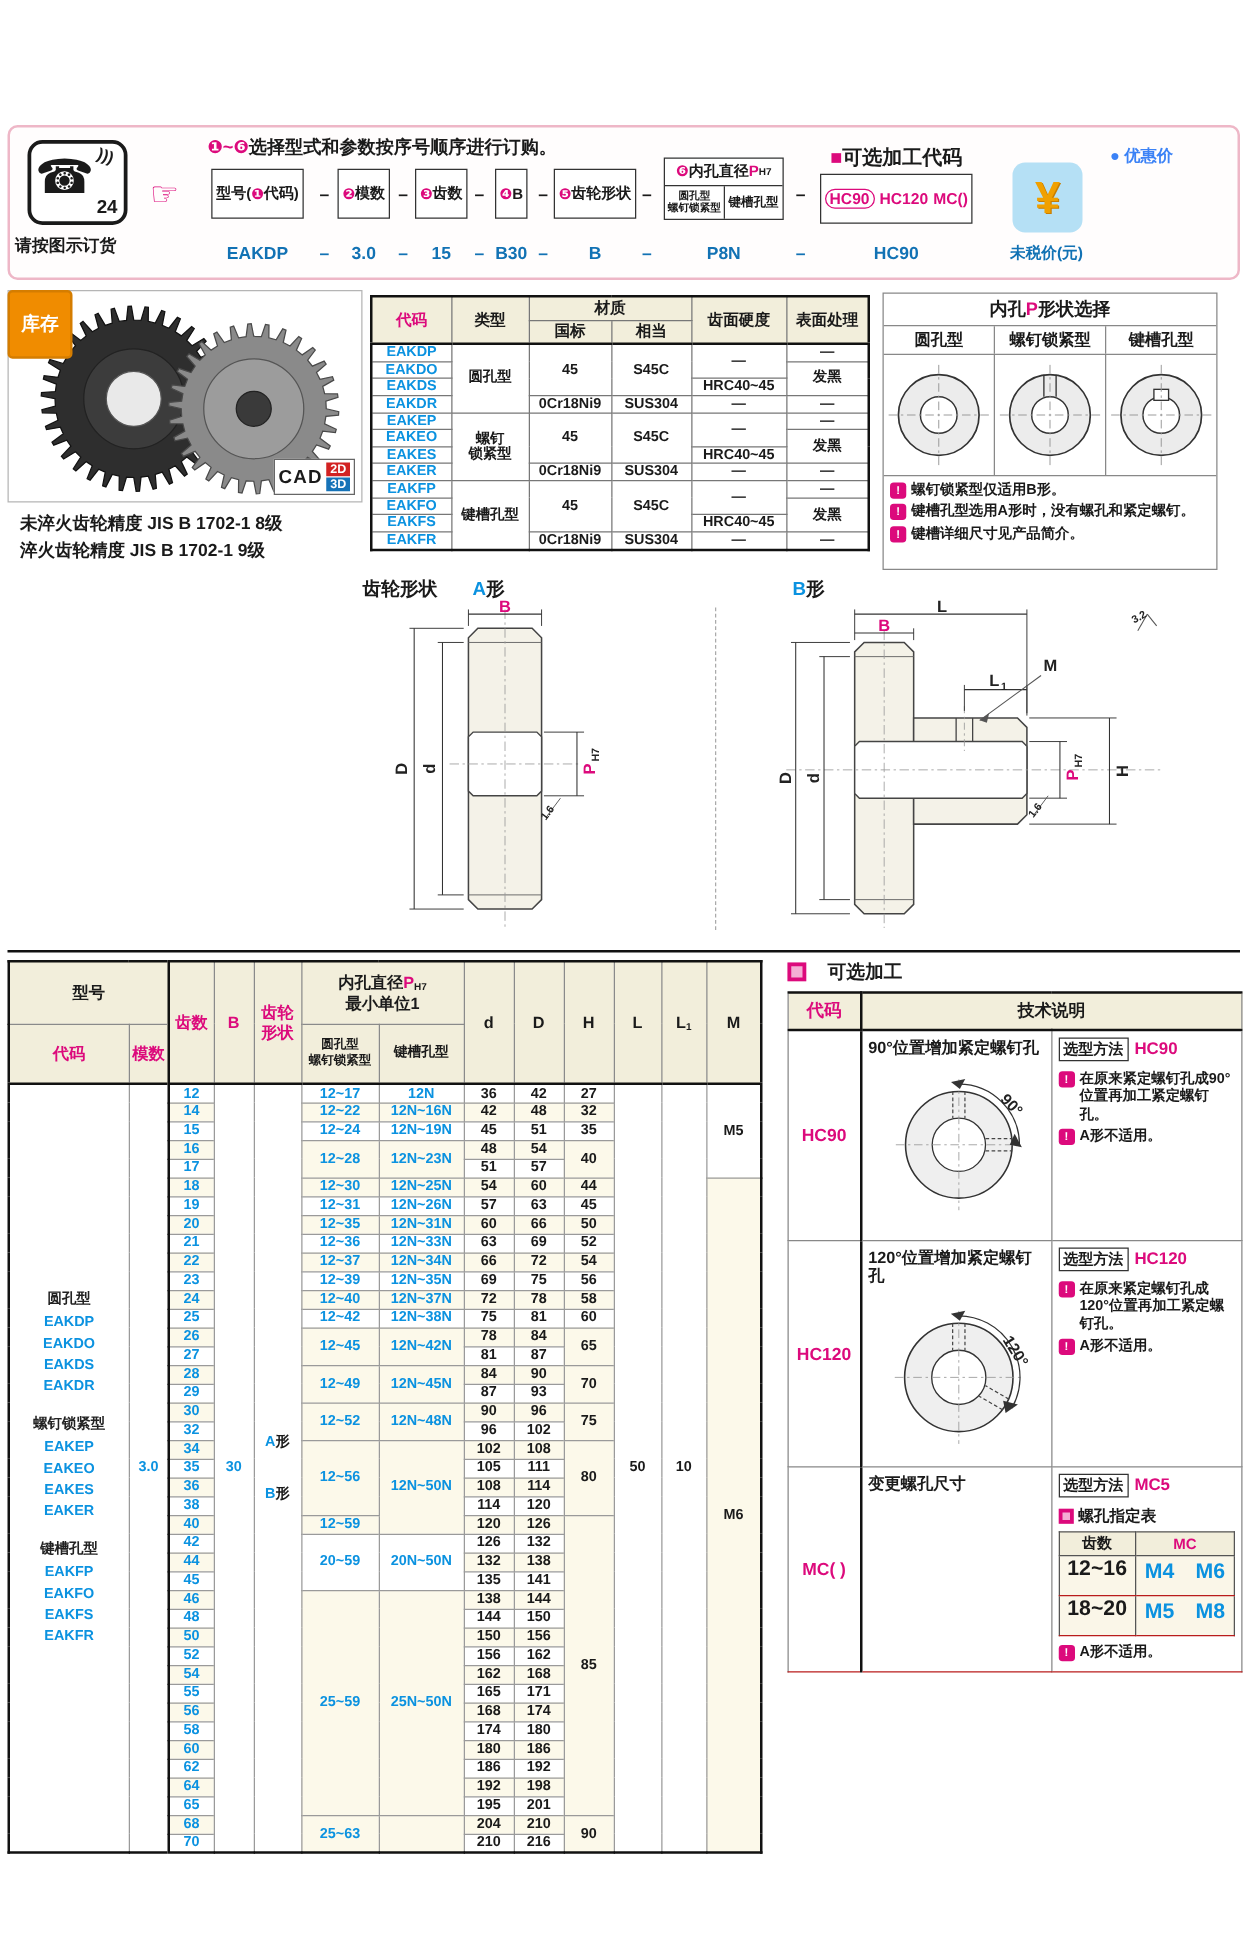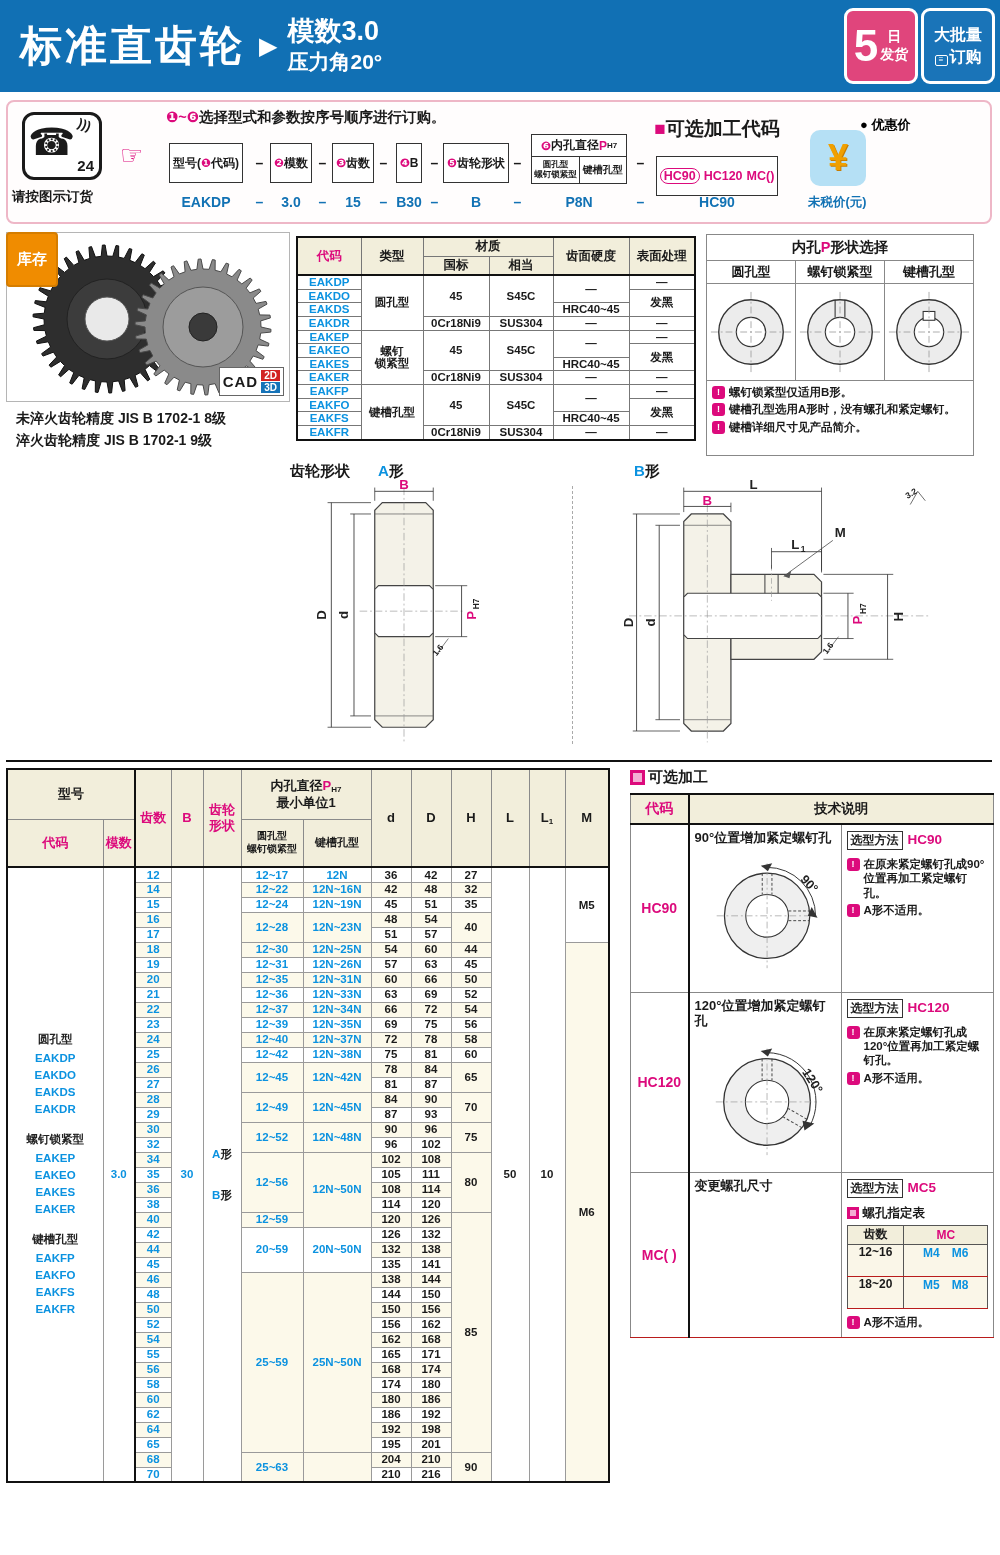--- a/index.html
+++ b/index.html
@@ -34,26 +34,26 @@
 .cw1{width:96px}.cw2{width:52px}.cw3{width:50px}.cw4{width:40px}.cw5{width:72px}.cw6{width:112px}.cw7{width:142px}.cwd{width:11px;text-align:center}
 .u{display:flex;justify-content:center}
 .bx{border:1.5px solid #333;background:#fff;font-size:12px;font-weight:bold;display:flex;align-items:center;justify-content:center;height:40px;padding:0 3px;white-space:nowrap}
 .dash{font-weight:bold;font-size:14px;text-align:center}
 .bx6{flex-direction:column;height:50px;padding:0;margin-top:-8px}
 .bx6t{display:flex;align-items:center;height:22px;padding:0 3px}
 .bx6b{display:flex;border-top:1px solid #333;width:100%;height:28px}
 .b6l{font-size:8.5px;line-height:1.15;display:flex;flex-direction:column;justify-content:center;padding:0 2px;flex:1;text-align:center}
 .b6r{font-size:10px;border-left:1px solid #333;display:flex;align-items:center;padding:0 3px}
 .u7{display:flex;flex-direction:column;align-items:center;margin-top:-14px}
-.s7lbl{font-size:19px;font-weight:bold;margin-bottom:14px}
+.s7lbl{font-size:16px;font-weight:bold;margin-bottom:2px}
 .bx7{color:#dc0a7c;font-size:12.5px;gap:4px}
 .oval{border:1.5px solid #dc0a7c;border-radius:12px;padding:0 3px}
 .exv{color:#1272b4;font-weight:bold;font-size:14px;text-align:center}
 .yen{position:absolute;left:802px;top:28px;width:56px;height:56px;background:#b5e0f5;border-radius:10px;display:flex;align-items:center;justify-content:center;font-size:36px;font-weight:bold;color:#f0a000;text-shadow:1px 1px 0 #c87d00}
-.prtitle{position:absolute;left:852px;top:14px;color:#000000;font-weight:bold;font-size:13px}
+.prtitle{position:absolute;left:880px;top:14px;color:#3b82f6;font-weight:bold;font-size:13px}
 #price-mount{position:absolute;left:866px;top:32px}
 .prc{border-collapse:collapse}
 .prc td{border:1px solid #444;font-size:11px;font-weight:bold;text-align:center;height:18px;padding:0 3px;background:#fff}
 .tax{position:absolute;left:800px;top:92px;color:#1272b4;font-size:12.5px;font-weight:bold}
 
 .stockbox{position:absolute;left:6px;top:232px;width:284px;height:170px;border:1px solid #b5b5b5;background:#fff}
 .stockbadge{position:absolute;left:-1px;top:-1px;background:#f08c00;border:2px solid #d57d00;border-radius:4px;color:#fff;font-weight:bold;font-size:15px;padding:16px 9px;z-index:3}
 .cadb{position:absolute;right:5px;bottom:5px;border:1.5px solid #666;background:#fff;display:flex;align-items:center;padding:2px 3px;z-index:3}
 .cadt{font-weight:bold;font-size:15px;letter-spacing:1px}
 .cad2{display:flex;flex-direction:column;margin-left:3px;gap:1px}
@@ -105,65 +105,46 @@
 .mt td.bl{color:#0b92e0}
 .cat{background:#fff!important;font-size:12.5px;vertical-align:middle}
 .cat span{display:inline-block;line-height:15px}
 .cat .g{color:#222;margin:14px 0 3px}
 .cat .g0{margin-top:0}
 .cat .cd{color:#0b92e0;margin:1px 0}
 .shp{background:#fff!important;font-size:12.5px;vertical-align:middle}
 .vgap{display:block;height:28px}
 
 .optsec{position:absolute;left:630px;top:768px;width:364px}
-.opt-t{font-size:15px;font-weight:bold;display:flex;align-items:center;gap:3px}
+.opt-t{font-size:15px;font-weight:bold;display:flex;align-items:center;gap:17px}
 .sqico{display:inline-block;width:15px;height:15px;background:#f4aed4;border:3.5px solid #dc0a7c}
 .sqico2{display:inline-block;width:12px;height:12px;background:#f4aed4;border:3px solid #dc0a7c;margin-right:4px;vertical-align:-2px}
 .optt{border-collapse:collapse;margin-top:6px;width:364px;table-layout:fixed}
 .optt th{background:#f2eedb;border-top:2px solid #111;border-bottom:2px solid #111;border-left:1px solid #888;border-right:1px solid #888;font-size:13.5px;height:30px}
 .optt td{border:1px solid #888;vertical-align:top;padding:5px 5px;background:#fff}
 .optt .oc{width:58px;border-right:2px solid #111;vertical-align:middle;text-align:center;font-weight:bold;font-size:14px;color:#dc0a7c}
 .optt tr:last-child td{border-bottom:1px solid #b91c1c}
 .odl{width:182px;text-align:center}
 .odr{width:124px}
 .ohead{font-size:13px;font-weight:bold;text-align:left;line-height:1.2}
 .mline{white-space:nowrap;margin-bottom:7px}
 .mbox{display:inline-block;border:1.5px solid #333;padding:0 3px;font-size:12px;font-weight:bold}
 .mval{color:#dc0a7c;font-weight:bold;font-size:13.5px;margin-left:5px}
 .tline{font-size:12.5px;font-weight:bold;margin:2px 0 3px}
 #mc-mount .mct{border-collapse:collapse}
 .mct th{background:#f2eedb;border:1px solid #555;font-size:12px;height:19px;padding:0 6px}
-.mct td{border:1px solid #555;font-size:12px;font-weight:bold;height:32px;text-align:center;background:#faf6e8;padding:0 6px}
+.mct td{border:1px solid #555;font-size:17px;font-weight:bold;height:32px;text-align:center;background:#faf6e8;padding:0 6px}
 .mct .pk{color:#dc0a7c}
 .mct .bl{color:#0b92e0}
 </style>
 </head>
 <body>
 
 <div class="page">
 
-  <div class="hdr">
-    <span class="hdr-title">标准直齿轮</span>
-    <span class="hdr-arrow">▶</span>
-    <span>
-      <div class="hdr-sub1">模数3.0</div>
-      <div class="hdr-sub2">压力角20°</div>
-    </span>
-    <div class="badge badge1">
-      <span class="b1big">5</span>
-      <span class="b1col">
-          <span>日</span>
-          <span>发货</span>
-        </span>
-    </div>
-    <div class="badge badge2">
-      <span>大批量</span>
-      <span><span class="bo-ico">≡</span><span>订购</span></span>
-    </div>
-  </div>
 
   <div class="obox">
     <div class="phbox">
       <span class="phg">☎</span>
       <span class="phw">)))</span>
       <span class="ph24">24</span>
     </div>
     <div class="phnote">请按图示订货</div>
     <span class="finger">☞</span>
     <div class="intro">

